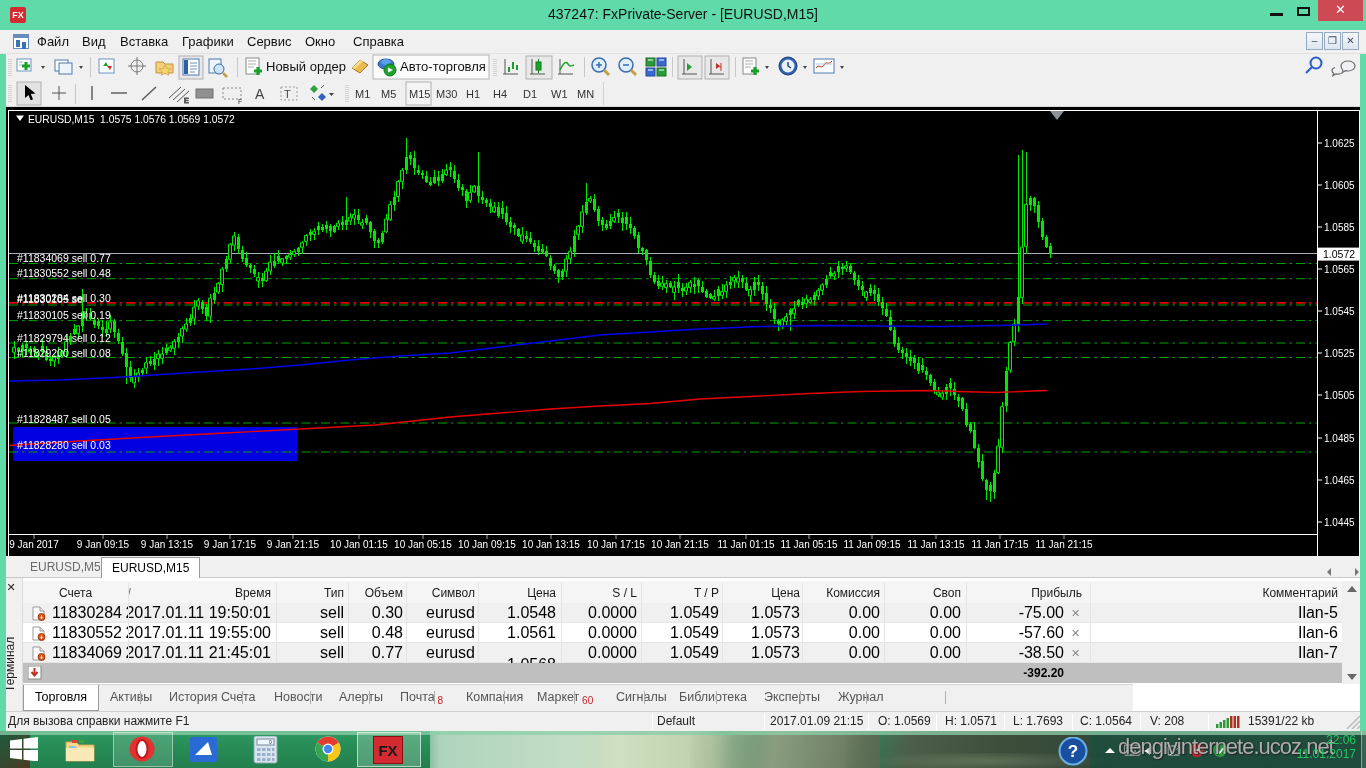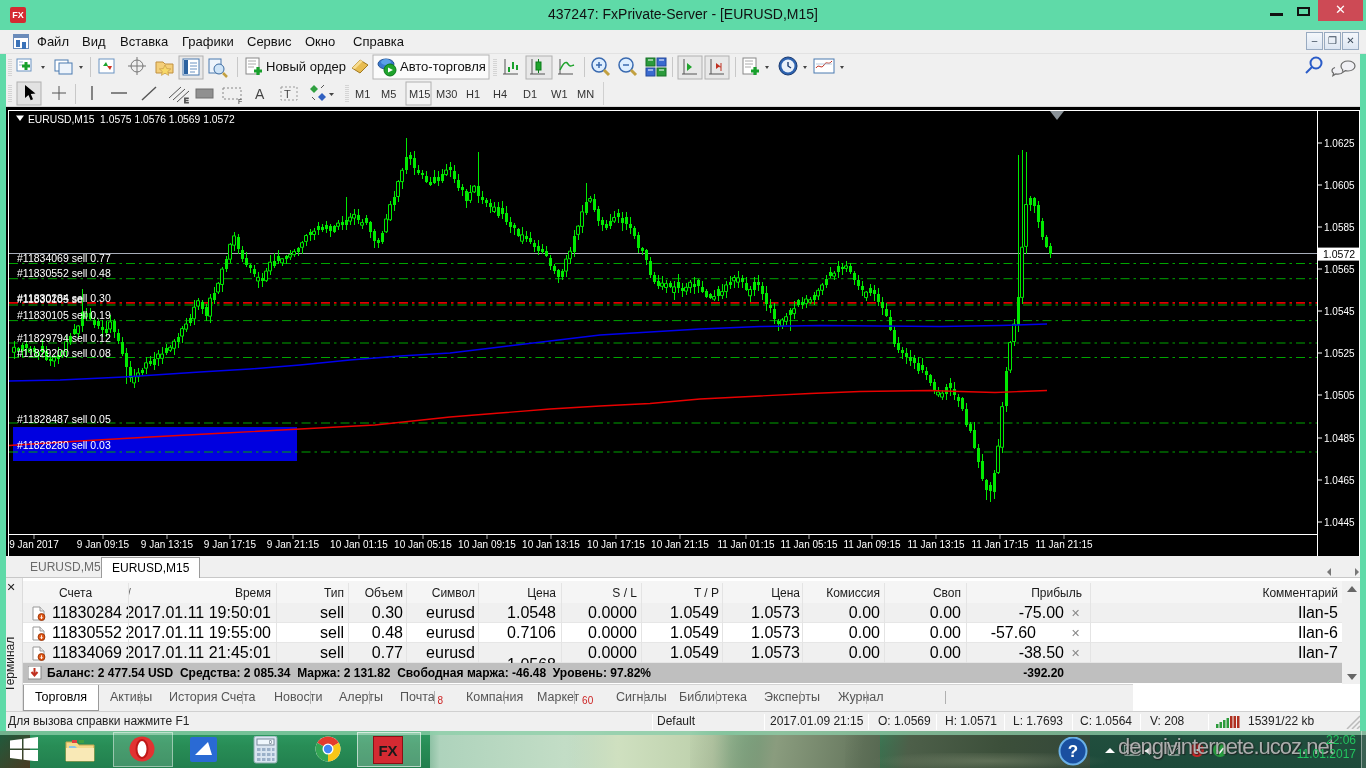--- a/index.html
+++ b/index.html
@@ -405,27 +405,27 @@
       <path d="M2 1h7l4 4v9H2z" fill="#fff" stroke="#999"></path>
       <path d="M9 1l0 4 4 0" fill="#e8e8e8" stroke="#999"></path>
       <circle cx="10.5" cy="11" r="3.4" fill="#e05818" stroke="#a03808"></circle>
       <path d="M10.5 9.3v3.4M9.3 11.4l1.2 1.3 1.2-1.3" stroke="#fff" stroke-width=".9" fill="none"></path>
     </svg>
     <div class="tcell" style="left:29px;">11830552</div>
     <div class="tcell" style="left:88px;width:160px;text-align:right;">2017.01.11 19:55:00</div>
     <div class="tcell" style="left:161px;width:160px;text-align:right;">sell</div>
     <div class="tcell" style="left:220px;width:160px;text-align:right;">0.48</div>
     <div class="tcell" style="left:292px;width:160px;text-align:right;">eurusd</div>
-    <div class="tcell" style="left:373px;width:160px;text-align:right;">0.7106</div>
+    <div class="tcell" style="left:373px;width:160px;text-align:right;">1.0561</div>
     <div class="tcell" style="left:454px;width:160px;text-align:right;">0.0000</div>
     <div class="tcell" style="left:536px;width:160px;text-align:right;">1.0549</div>
     <div class="tcell" style="left:617px;width:160px;text-align:right;">1.0573</div>
     <div class="tcell" style="left:697px;width:160px;text-align:right;">0.00</div>
     <div class="tcell" style="left:778px;width:160px;text-align:right;">0.00</div>
-    <div class="tcell" style="left:853px;width:160px;text-align:right;">-57.60</div>
+    <div class="tcell" style="left:881px;width:160px;text-align:right;">-57.60</div>
     <div class="tcell" style="left:1048px;color:#888;font-size:11px;">✕</div>
     <div class="tcell" style="left:1155px;width:160px;text-align:right;">Ilan-6</div>
   </div>
 <div class="abs trow" style="top:643px;background:#f0f0f0;border-bottom:1px solid #e6e6e6;">
     <svg style="position:absolute;left:8px;top:3px;" width="16" height="15">
       <path d="M2 1h7l4 4v9H2z" fill="#fff" stroke="#999"></path>
       <path d="M9 1l0 4 4 0" fill="#e8e8e8" stroke="#999"></path>
       <circle cx="10.5" cy="11" r="3.4" fill="#e05818" stroke="#a03808"></circle>
       <path d="M10.5 9.3v3.4M9.3 11.4l1.2 1.3 1.2-1.3" stroke="#fff" stroke-width=".9" fill="none"></path>
     </svg>
@@ -454,21 +454,20 @@
 <div class="colsep" style="left:722px;"></div>
 <div class="colsep" style="left:802px;"></div>
 <div class="colsep" style="left:884px;"></div>
 <div class="colsep" style="left:966px;"></div>
 <div class="colsep" style="left:1090px;"></div>
 <div class="abs balrow">
 <svg style="position:absolute;left:5px;top:3px;" width="14" height="14">
       <rect x="0" y="0" width="13" height="13" fill="#fff" stroke="#888"></rect>
       <path d="M6.5 2v7M3.5 6l3 3.5 3-3.5" stroke="#c03020" stroke-width="2" fill="none"></path>
     </svg>
-<div style="position:absolute;left:24px;">Баланс: 2 477.54 USD&nbsp; Средства: 2 085.34&nbsp; Маржа: 2 131.82&nbsp; Свободная маржа: -46.48&nbsp; Уровень: 97.82%</div>
 <div style="position:absolute;left:881px;width:160px;text-align:right;">-392.20</div>
 </div>
 <div class="abs ttabs">
     <div class="ttab on" style="left:0px;width:76px;">Торговля</div>
     <div class="ttab" style="left:87px;">Активы</div>
     <div class="ttab" style="left:146px;">История Счета</div>
     <div class="ttab" style="left:251px;">Новости</div>
     <div class="ttab" style="left:316px;">Алерты</div>
     <div class="ttab" style="left:377px;">Почта<span style="color:#cc2222;font-size:10px;vertical-align:-3px;">&nbsp;8</span></div>
     <div class="ttab" style="left:443px;">Компания</div>

